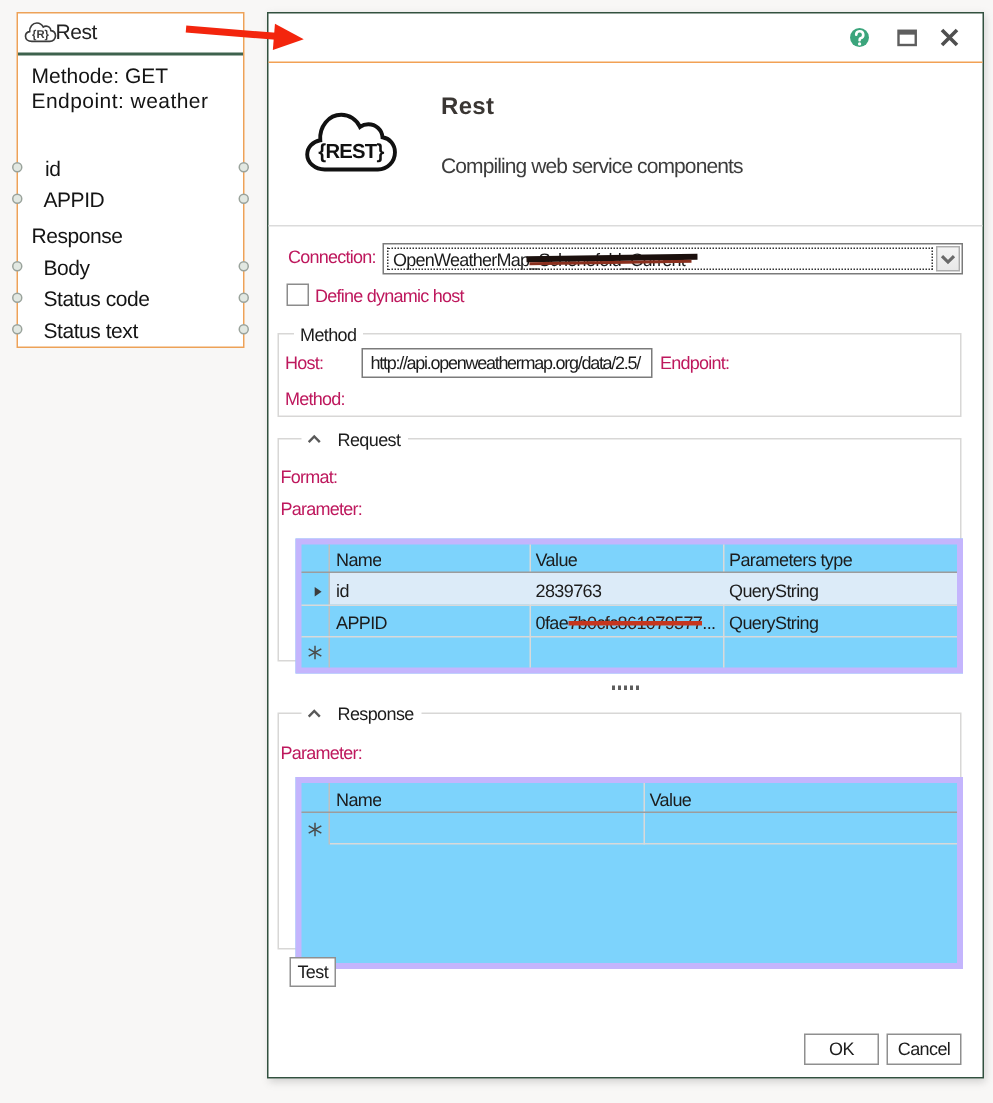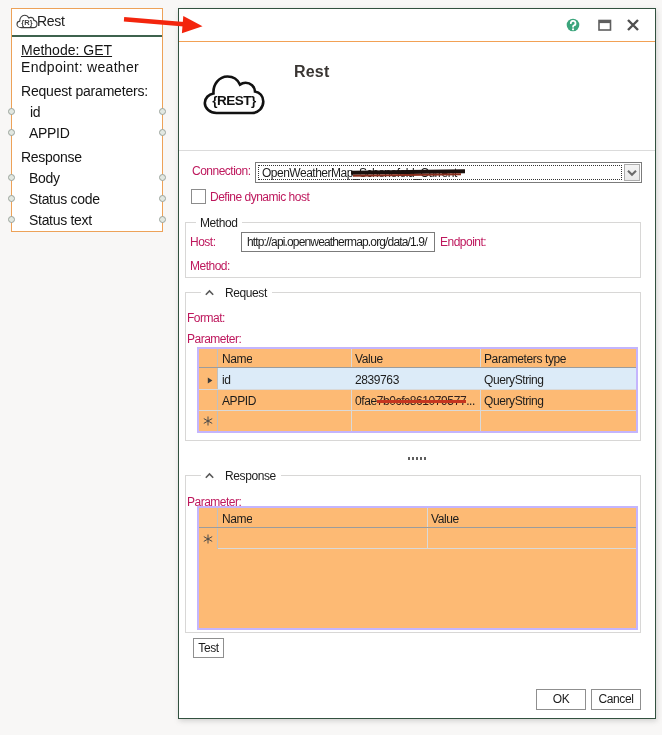--- a/index.html
+++ b/index.html
@@ -25,39 +25,38 @@
   .input{position:absolute;border:1px solid #7b7b7b;background:#fff;}
   .combobtn{position:absolute;top:1px;bottom:1px;right:1px;width:16px;
             background:linear-gradient(#f4f4f4,#e9e9e9);
             border:1px solid #acacac;box-sizing:border-box;}
   .grp{position:absolute;border:1px solid #d8d7d6;background:#fff;}
   .grplbl{position:absolute;top:-7px;background:#fff;padding:0 4px;
           font-size:12px;color:#1c1c1c;letter-spacing:-0.4px;white-space:nowrap;}
   .btn{position:absolute;border:1px solid #8f8f8f;background:#fff;
        font-size:12px;color:#1c1c1c;text-align:center;letter-spacing:-0.4px;}
 
-  .tbl{position:absolute;border:2px solid #c4b5fd;background:#fdba74;}
+  .tbl{position:absolute;border:4px solid #c4b5fd;background:#7dd3fc;margin-top:12px;}
   .cell{position:absolute;box-sizing:border-box;font-size:12px;color:#1c1c1c;
         letter-spacing:-0.4px;white-space:nowrap;overflow:hidden;}
 </style>
 </head>
 <body>
 <div id="app">
 
   <div id="node">
 
     <svg class="abs" style="left:4px;top:4px;" width="22" height="16" viewBox="0 0 22 16">
       <path d="M5.2 14.6 C2.6 14.6 1 13 1 11.2 C1 9.6 2.2 8.3 3.8 8.1 C3.6 4.9 5.8 2.3 8.6 2.3 C10.4 2.3 12 3.4 12.8 5 C13.3 4.6 14 4.4 14.7 4.4 C16.4 4.4 17.8 5.7 17.9 7.4 C19.7 7.6 21 9 21 10.9 C21 13 19.3 14.6 17.2 14.6 Z" fill="none" stroke="#3c3c3c" stroke-width="1.1"></path>
       <text x="11" y="12" font-size="7.5" font-weight="bold" fill="#3c3c3c" text-anchor="middle" font-family="Liberation Sans">{R}</text>
     </svg>
     <div class="ntxt" style="left:25px;top:4px;font-size:14px;color:#222;line-height:16px;">Rest</div>
     <div class="abs" style="left:0;top:25.5px;width:150px;height:2px;background:#3e624d;"></div>
-    <div class="ntxt" style="left:9px;top:33px;letter-spacing:0;text-decoration:underline;">Methode: GET</div>
+    <div class="ntxt" style="left:9px;top:33px;letter-spacing:0;">Methode: GET</div>
     <div class="ntxt" style="left:9px;top:50px;letter-spacing:0.3px;">Endpoint: weather</div>
-    <div class="ntxt" style="left:9px;top:74px;letter-spacing:-0.2px;">Request parameters:</div>
     <div class="ntxt" style="left:18px;top:95px;">id</div>
     <div class="ntxt" style="left:17px;top:116px;">APPID</div>
     <div class="ntxt" style="left:9px;top:140px;">Response</div>
     <div class="ntxt" style="left:17px;top:161px;">Body</div>
     <div class="ntxt" style="left:17px;top:182px;">Status code</div>
     <div class="ntxt" style="left:17px;top:203px;">Status text</div>
   </div>
 
   <div class="port" style="left:8px;top:108px;"></div>
   <div class="port" style="left:159px;top:108px;"></div>
@@ -85,20 +84,21 @@
       <path d="M2 2 L12 12 M12 2 L2 12" stroke="#4f4f4f" stroke-width="2.4"></path>
     </svg>
 
     <div class="abs" style="left:0;top:32px;width:476px;height:1px;background:#f2a155;"></div>
 
     <svg class="abs" style="left:24px;top:63px;" width="62" height="43" viewBox="0 0 62 43">
       <path d="M13.5 41 C7 41 1.8 36.5 1.8 31 C1.8 26.2 5.6 22.3 10.5 21.5 C9.8 12.5 16 4.5 24.5 4.5 C30 4.5 34.8 7.8 37 12.6 C38.5 11.5 40.5 10.8 42.6 10.8 C47.6 10.8 51.7 14.6 52 19.5 C56.8 20.2 60.3 24.2 60.3 29.5 C60.3 35.8 55.3 41 49 41 Z" fill="none" stroke="#111" stroke-width="2.6"></path>
       <text x="31" y="33" font-size="13.5" font-weight="bold" fill="#111" text-anchor="middle" font-family="Liberation Sans" letter-spacing="-0.5">{REST}</text>
     </svg>
     <div class="abs" style="left:115px;top:54px;font-size:16px;font-weight:bold;color:#3a3633;letter-spacing:0.2px;">Rest</div>
+    <div class="abs" style="left:115px;top:93px;font-size:14px;color:#3c3c3c;letter-spacing:-0.6px;">Compiling web service components</div>
     <div class="abs" style="left:0;top:141px;width:476px;height:1px;background:#dbdbdb;"></div>
 
     <div class="lbl" style="left:13px;top:155px;">Connection:</div>
     <div class="input" style="left:76px;top:153px;width:385px;height:19px;">
       <div class="abs" style="left:2px;top:2px;right:19px;bottom:2px;border:1px dotted #333;"></div>
       <div class="abs" style="left:6px;top:2.5px;font-size:12px;color:#1c1c1c;letter-spacing:-0.5px;white-space:nowrap;">OpenWeatherMap_Schenefeld_Current</div>
       <div class="abs" style="left:95px;top:6.8px;width:114px;height:3.8px;background:#1b100d;transform:rotate(-0.8deg);"></div>
       <div class="abs" style="left:97px;top:10.6px;width:108px;height:1.5px;background:#8a2f1d;transform:rotate(-0.8deg);"></div>
       <div class="combobtn">
         <svg width="14" height="14" viewBox="0 0 14 14" style="margin-top:1px;">
@@ -108,21 +108,21 @@
     </div>
 
     <div class="abs" style="left:12px;top:180px;width:13px;height:13px;border:1px solid #8c8c8c;background:#fff;"></div>
     <div class="lbl" style="left:31px;top:181px;">Define dynamic host</div>
 
     <div class="grp" style="left:6px;top:213px;width:454px;height:54px;">
       <div class="grplbl" style="left:10px;">Method</div>
     </div>
     <div class="lbl" style="left:11px;top:226px;text-align:center;">Host:</div>
     <div class="input" style="left:62px;top:223px;width:192px;height:18px;">
-      <div class="abs" style="left:5px;top:2px;font-size:12px;color:#1c1c1c;letter-spacing:-0.85px;white-space:nowrap;">http://api.openweathermap.org/data/1.9/</div>
+      <div class="abs" style="left:5px;top:2px;font-size:12px;color:#1c1c1c;letter-spacing:-0.85px;white-space:nowrap;">http://api.openweathermap.org/data/2.5/</div>
     </div>
     <div class="lbl" style="left:261px;top:226px;">Endpoint:</div>
     <div class="lbl" style="left:11px;top:250px;">Method:</div>
 
     <div class="grp" style="left:6px;top:283px;width:454px;height:147px;">
       <div class="grplbl" style="left:15px;padding:0 5px 0 24px;">Request</div>
     </div>
     <svg class="abs" style="left:25px;top:279px;z-index:3;" width="11" height="10" viewBox="0 0 11 10">
         <path d="M1.8 6.8 L5.5 3 L9.2 6.8" fill="none" stroke="#595959" stroke-width="1.6"></path>
       </svg>

